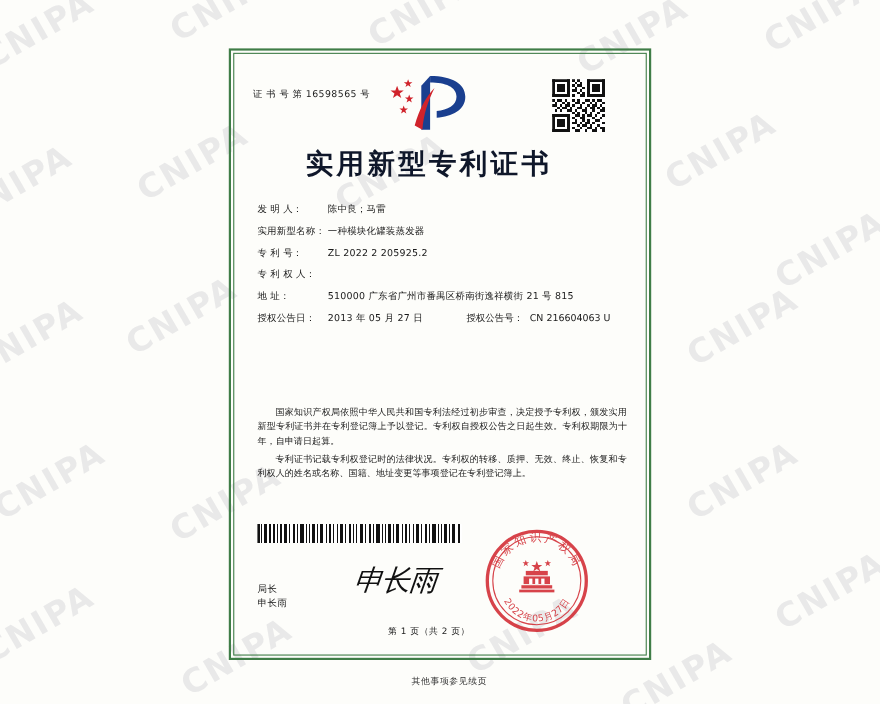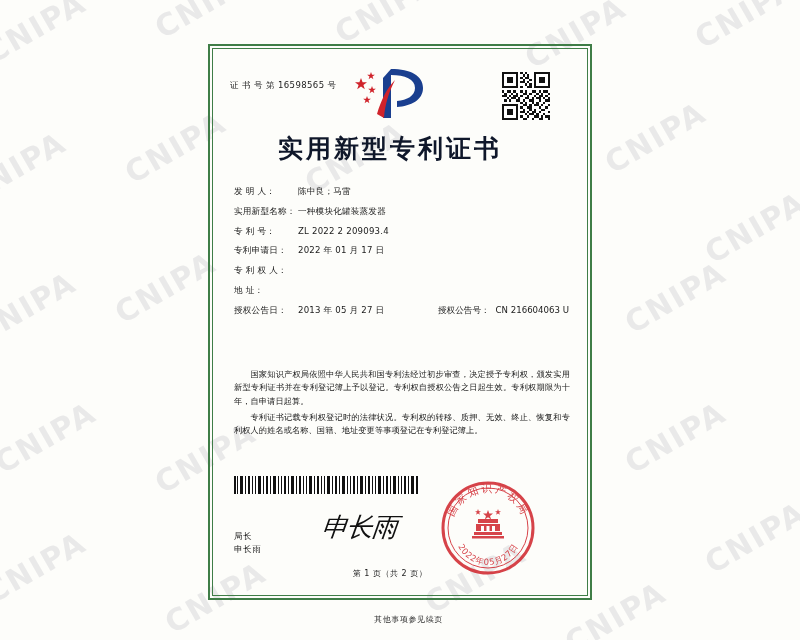--- a/index.html
+++ b/index.html
@@ -140,21 +140,21 @@
   .field-value {
     flex: 1 1 auto;
     letter-spacing: 0.2px;
   }
   .field-row.double .field-value {
     flex: 0 0 auto;
     min-width: 122px;
   }
   .field-label2 {
     flex: 0 0 auto;
-    margin-left: 18px;
+    margin-left: 4px;
     margin-right: 6px;
   }
   .field-value2 {
     flex: 1 1 auto;
   }
 
   
   .paras {
     position: absolute;
     left: 22px;
@@ -406,31 +406,28 @@
       <div class="field-row">
         <span class="field-label">发 明 人：</span>
         <span class="field-value">陈中良；马雷</span>
       </div>
       <div class="field-row">
         <span class="field-label">实用新型名称：</span>
         <span class="field-value">一种模块化罐装蒸发器</span>
       </div>
       <div class="field-row">
         <span class="field-label">专 利 号：</span>
-        <span class="field-value">ZL 2022 2 209093.4</span>
-      </div>
-      <div class="field-row">
-        <span class="field-label">专利申请日：</span>
-        <span class="field-value">2022 年 01 月 17 日</span>
+        <span class="field-value">ZL 2022 2 205925.2</span>
       </div>
       <div class="field-row">
         <span class="field-label">专 利 权 人：</span>
       </div>
       <div class="field-row">
         <span class="field-label">地     址：</span>
+        <span class="field-value">510000 广东省广州市番禺区桥南街逸祥横街 21 号 815</span>
       </div>
       <div class="field-row double">
         <span class="field-label">授权公告日：</span>
         <span class="field-value">2013 年 05 月 27 日</span>
         <span class="field-label2">授权公告号：</span>
         <span class="field-value2">CN 216604063 U</span>
       </div>
     </div>
 
     <div class="paras">

